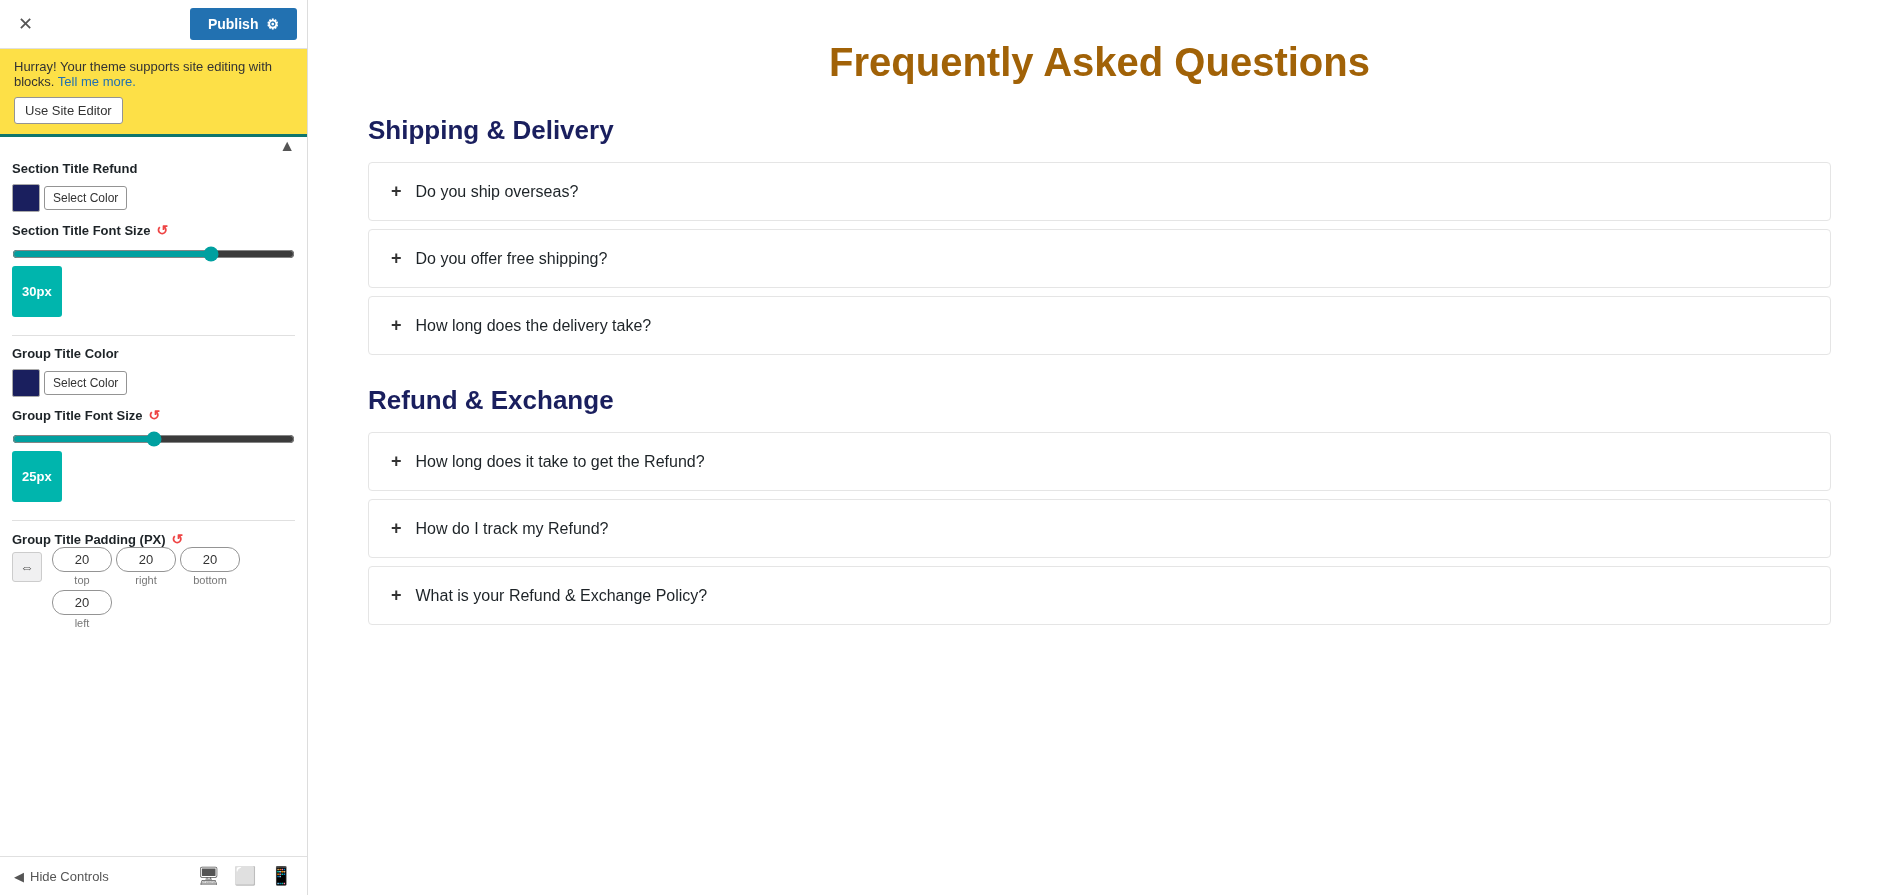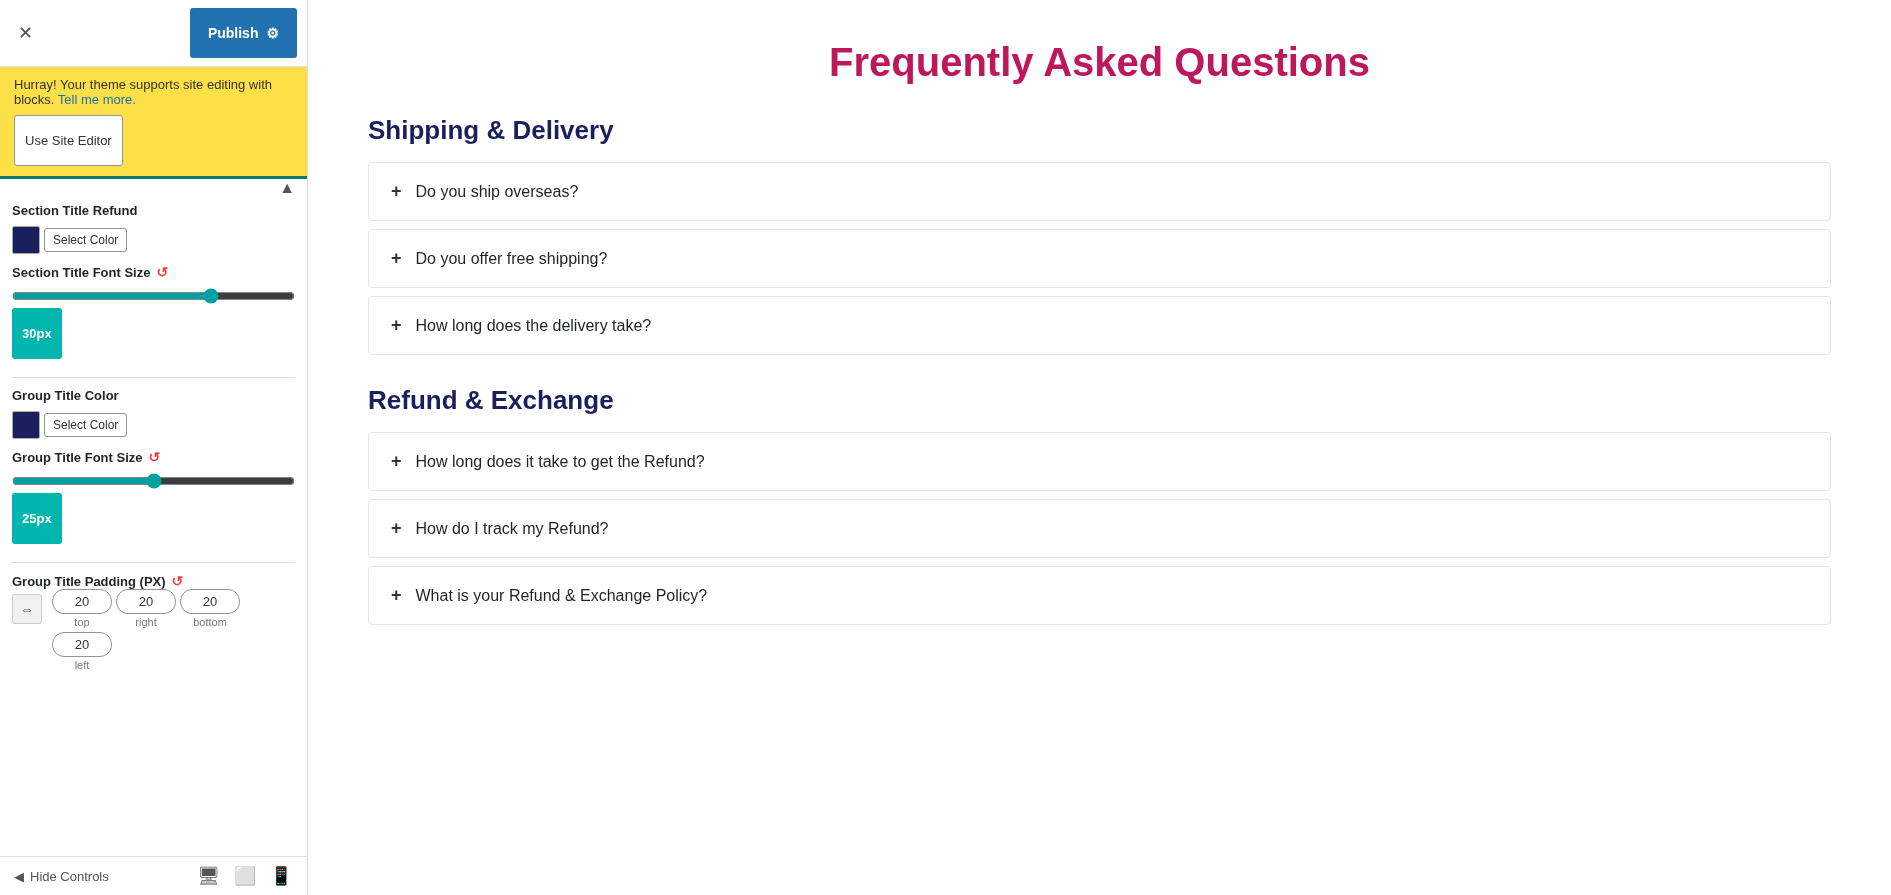--- a/index.html
+++ b/index.html
@@ -33,21 +33,21 @@
       cursor: pointer;
       color: #555;
       padding: 4px 8px;
     }
 
     .publish-btn {
       background: #2271b1;
       color: #fff;
       border: none;
       border-radius: 3px;
-      padding: 17px 18px;
+      padding: 8px 18px;
       font-size: 14px;
       font-weight: 600;
       cursor: pointer;
       display: flex;
       align-items: center;
       gap: 8px;
       text-align: center;
     }
 
     .notice-bar {
@@ -60,21 +60,21 @@
 
     .notice-bar a {
       color: #2271b1;
       text-decoration: none;
     }
 
     .use-site-editor-btn {
       background: #fff;
       border: 1px solid #949494;
       border-radius: 3px;
-      padding: 17px 10px;
+      padding: 5px 10px;
       font-size: 13px;
       cursor: pointer;
       margin-top: 8px;
       color: #333;
     }
 
     .panel-scroll {
       overflow-y: auto;
       flex: 1;
       padding: 14px 12px;
@@ -270,21 +270,21 @@
       flex: 1;
       background: #fff;
       overflow-y: auto;
       padding: 40px 60px;
     }
 
     .faq-title {
       text-align: center;
       font-size: 40px;
       font-weight: 700;
-      color: #be185d;
+      color: #a16207;
       margin-bottom: 24px;
     }
 
     .faq-section-title {
       font-size: 26px;
       font-weight: 700;
       color: #1a1f5e;
       margin-bottom: 16px;
       margin-top: 30px;
     }

